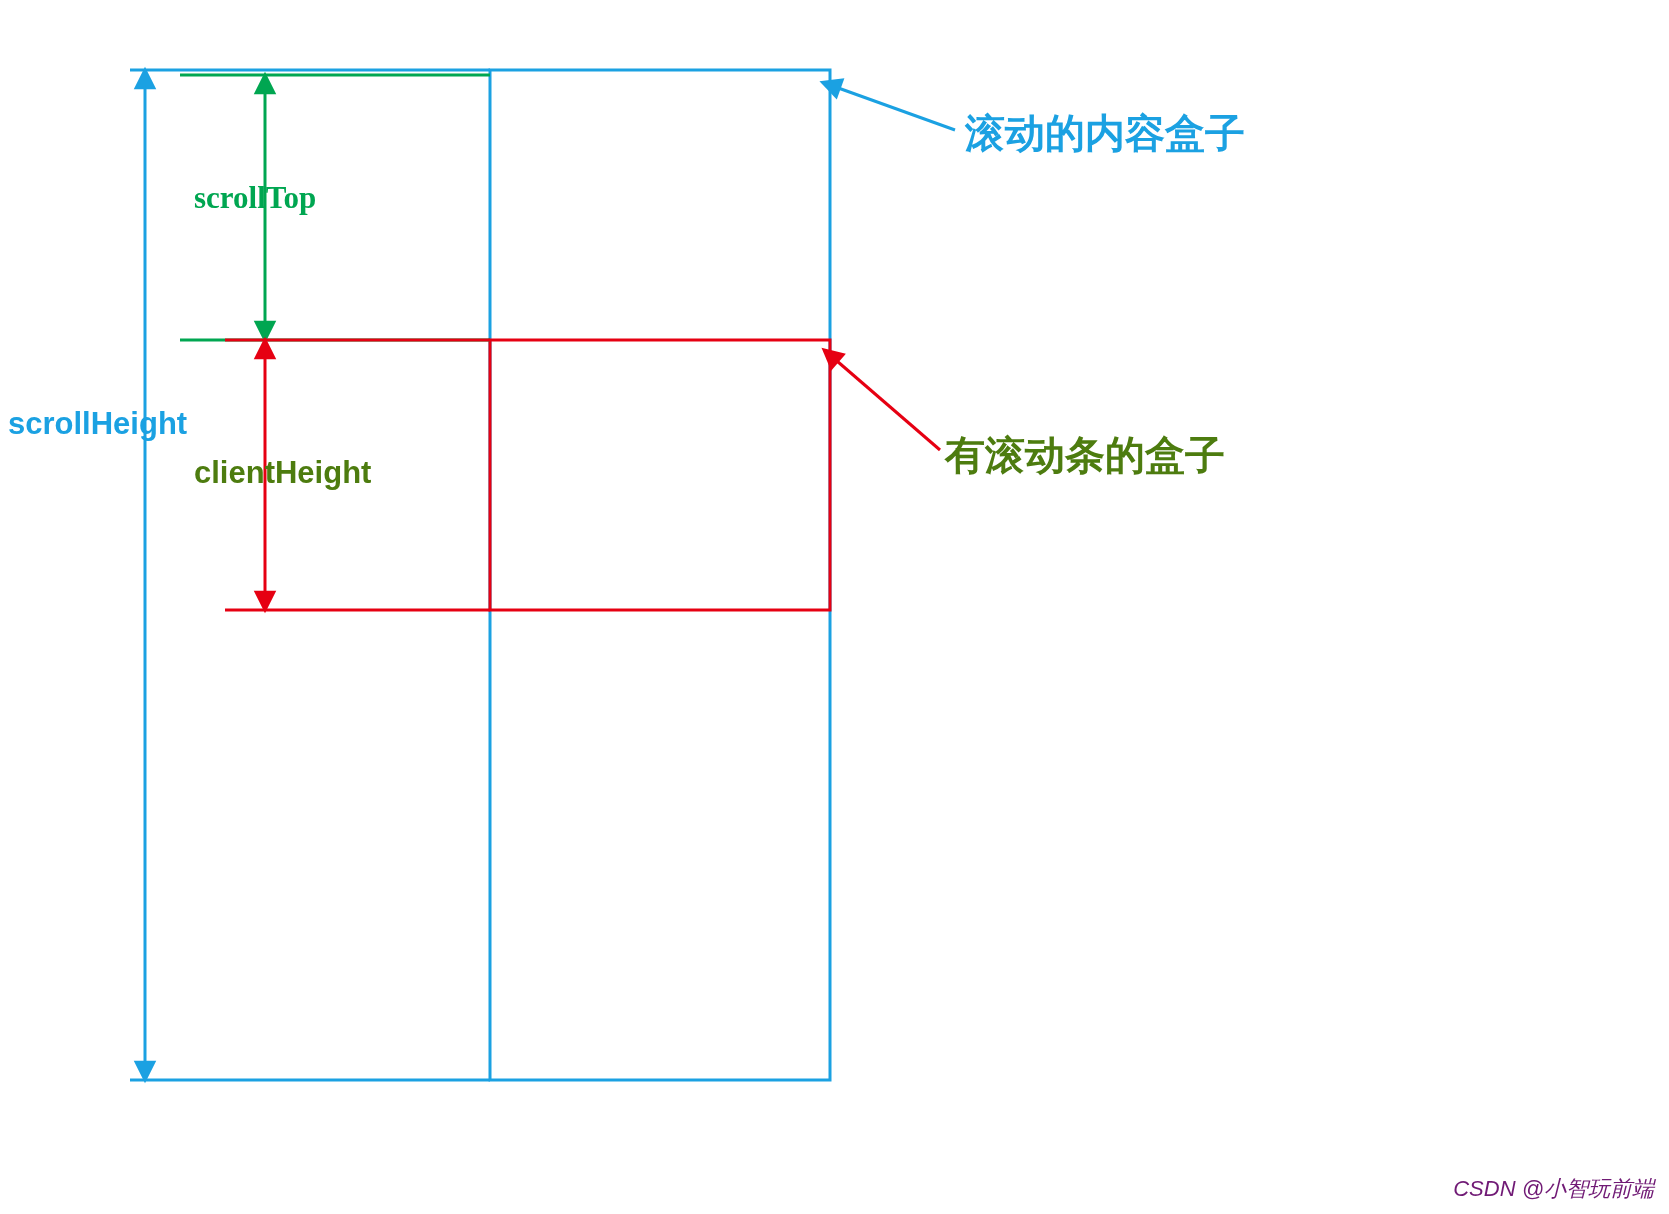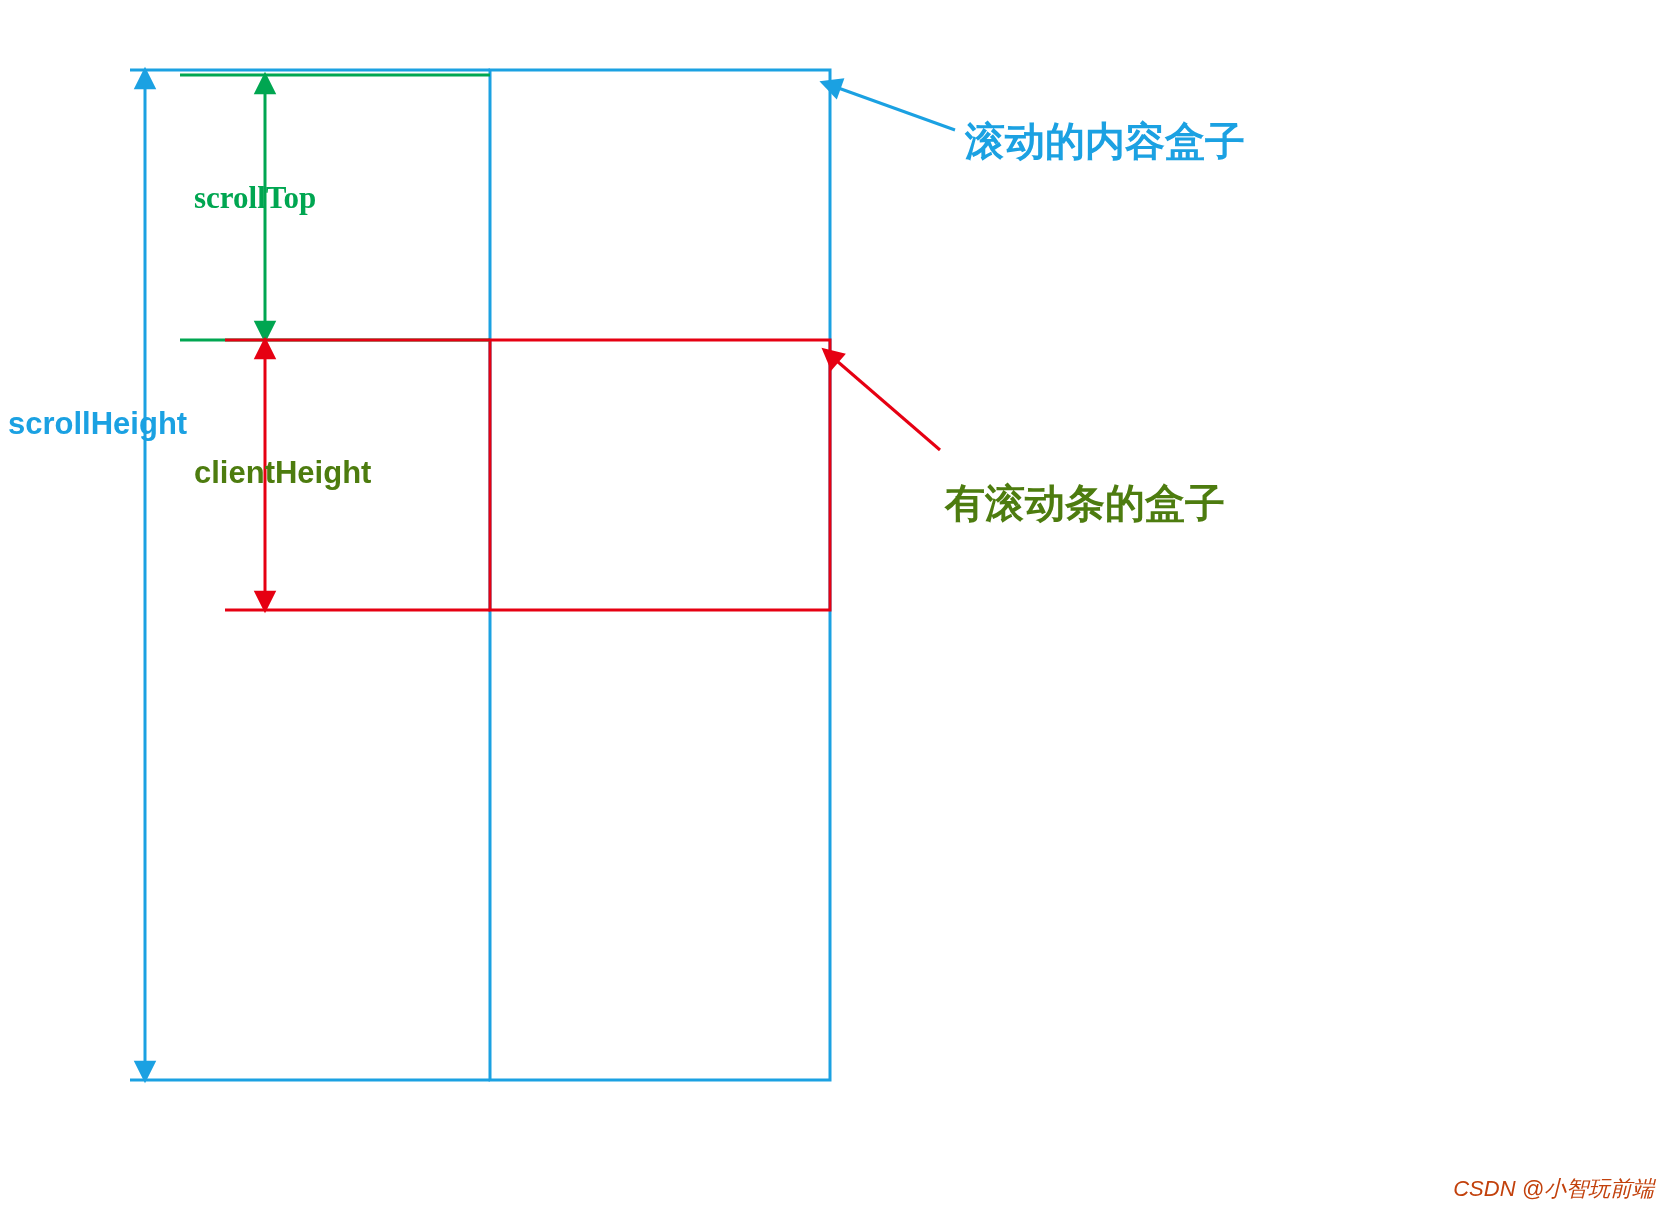--- a/index.html
+++ b/index.html
@@ -13,21 +13,21 @@
     overflow: hidden;
   }
   .label {
     position: absolute;
     font-weight: 700;
     white-space: nowrap;
   }
   .blue  { color: #1ba1e2; }
   .green { color: #00a651; font-family: Liberation Serif, serif; }
   .red   { color: #4d7c0f; }
-  .gray  { color: #c2410c; }
+  .gray  { color: #701a75; }
 
   svg { position: absolute; left: 0; top: 0; }
 </style>
 </head>
 <body>
 
 <svg width="1669" height="1214">
   <defs>
 
     <marker id="arrow-blue" viewBox="0 0 12 12" refX="6" refY="6" markerWidth="9" markerHeight="9" orient="auto-start-reverse">
@@ -70,17 +70,17 @@
 
   <line x1="830" y1="355" x2="940" y2="450" stroke="#e60012" stroke-width="3" marker-start="url(#arrow-red)"></line>
 </svg>
 
 <div class="label blue" style="left:8px; top:406px; font-size:31px;">scrollHeight</div>
 
 <div class="label green" style="left:194px; top:180px; font-size:31px;">scrollTop</div>
 
 <div class="label red" style="left:194px; top:455px; font-size:31px;">clientHeight</div>
 
-<div class="label blue" style="left:965px; top:114px; font-size:40px;">滚动的内容盒子</div>
+<div class="label blue" style="left:965px; top:106px; font-size:40px;">滚动的内容盒子</div>
 
-<div class="label red" style="left:945px; top:428px; font-size:40px;margin-top:48px;">有滚动条的盒子</div>
+<div class="label red" style="left:945px; top:428px; font-size:40px;">有滚动条的盒子</div>
 
 <div class="label gray" style="right:15px; bottom:10px; font-size:22px; font-style:italic; font-weight:400;">CSDN @小智玩前端</div>
 
 </body></html>

